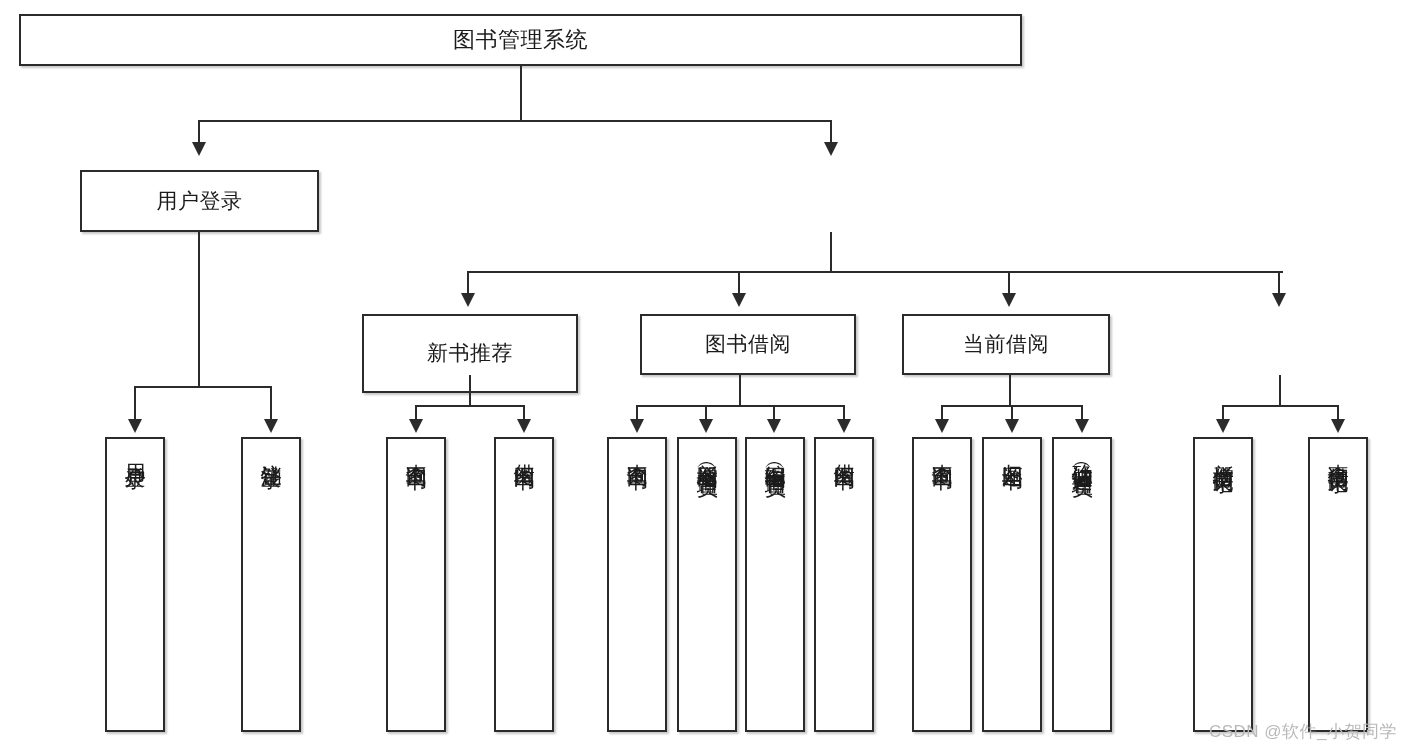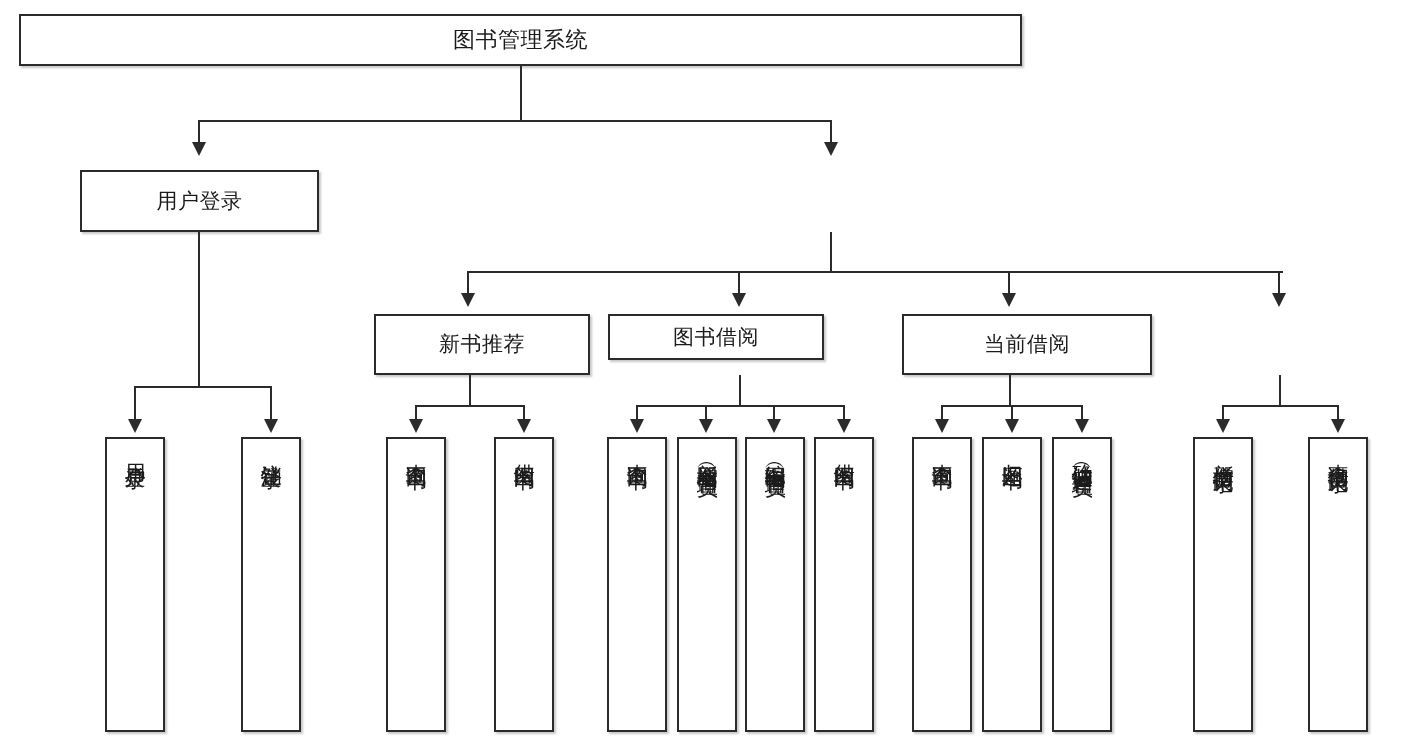--- a/index.html
+++ b/index.html
@@ -115,27 +115,27 @@
 
   <div class="ln v" style="left:738px; top:271px; height:24px;"></div>
   <div class="arrow" style="left:732px; top:293px;"></div>
 
   <div class="ln v" style="left:1008px; top:271px; height:24px;"></div>
   <div class="arrow" style="left:1002px; top:293px;"></div>
 
   <div class="ln v" style="left:1278px; top:271px; height:24px;"></div>
   <div class="arrow" style="left:1272px; top:293px;"></div>
 
-  <div class="node" style="left:362px; top:314px; width:216px; height:61px;margin-left:12px;">
+  <div class="node" style="left:362px; top:314px; width:216px; height:79px;">
     <span class="label">新书推荐</span>
   </div>
-  <div class="node" style="left:608px; top:314px; width:216px; height:46px;">
+  <div class="node" style="left:640px; top:314px; width:216px; height:61px;">
     <span class="label">图书借阅</span>
   </div>
-  <div class="node" style="left:902px; top:314px; width:250px; height:61px;">
+  <div class="node" style="left:902px; top:314px; width:208px; height:61px;">
     <span class="label">当前借阅</span>
   </div>
 
   <div class="ln v" style="left:469px; top:375px; height:31px;"></div>
   <div class="ln h" style="left:415px; top:405px; width:108px;"></div>
   <div class="ln v" style="left:415px; top:405px; height:16px;"></div>
   <div class="arrow" style="left:409px; top:419px;"></div>
   <div class="ln v" style="left:523px; top:405px; height:16px;"></div>
   <div class="arrow" style="left:517px; top:419px;"></div>
 
@@ -203,14 +203,15 @@
     <span class="label">确认归还（管理员）</span>
   </div>
 
   <div class="node vert" style="left:1193px; top:437px; width:60px; height:295px;">
     <span class="label">新增借阅记录</span>
   </div>
   <div class="node vert" style="left:1308px; top:437px; width:60px; height:295px;">
     <span class="label">查询借阅记录</span>
   </div>
 
+  <div id="watermark">CSDN @软件_小贺同学</div>
 
 </div>
 
 </body></html>

